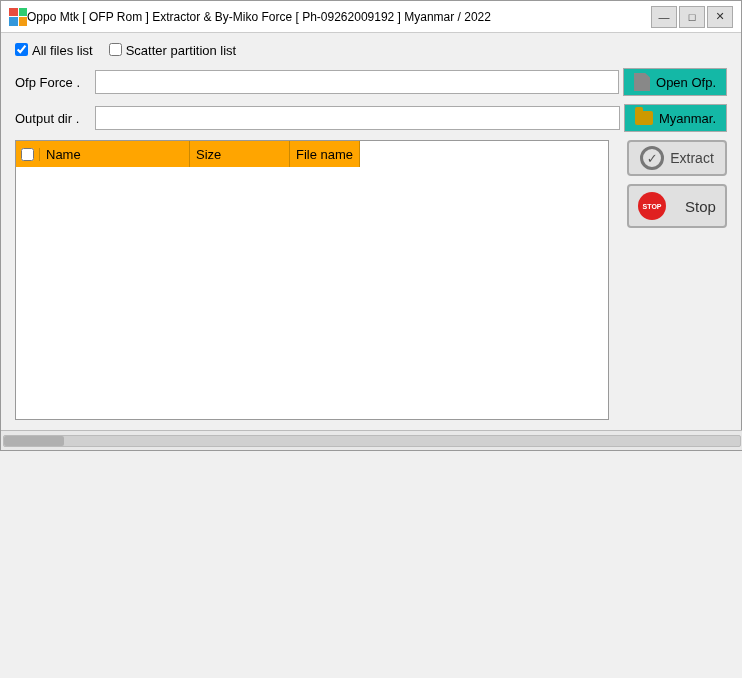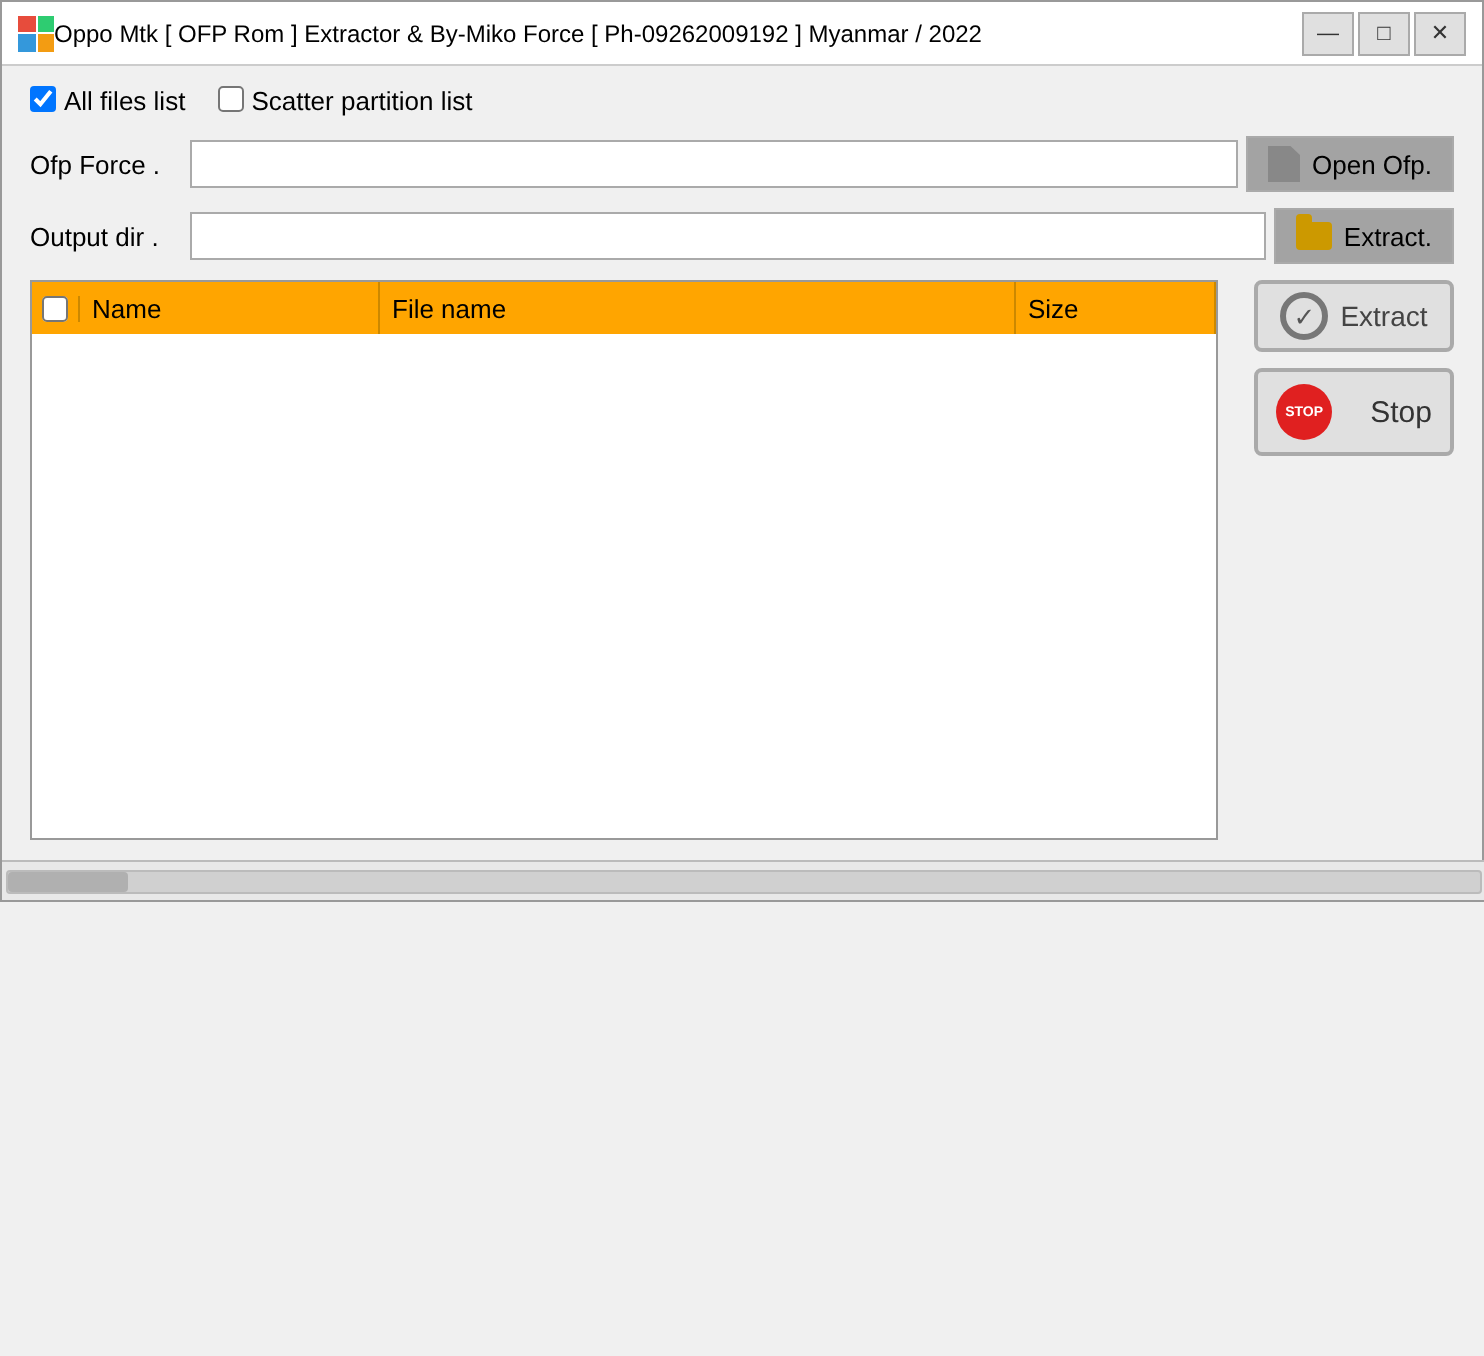--- a/index.html
+++ b/index.html
@@ -101,21 +101,21 @@
       background: #fff;
       font-size: 12px;
       padding: 0 4px;
       outline: none;
     }
 
     .btn-file {
       margin-left: 4px;
       height: 28px;
       padding: 0 10px;
-      background: #a3a3a3;
+      background: #14b8a6;
       border: 1px solid #aaa;
       cursor: pointer;
       display: flex;
       align-items: center;
       gap: 6px;
       font-size: 13px;
       white-space: nowrap;
     }
 
     .main-area {
@@ -123,21 +123,21 @@
       gap: 8px;
       margin-top: 6px;
     }
 
     .table-area {
       flex: 1;
       border: 1px solid #999;
       min-height: 280px;
       background: #fff;
       display: flex;
-      flex-direction: column;
+      flex-direction: row;
     }
 
     .table-header {
       display: flex;
       background: #FFA500;
       height: 26px;
       align-items: center;
     }
 
     .table-header-checkbox {
@@ -360,34 +360,34 @@
         <span class="file-icon"></span>
         <span>Open Ofp.</span>
       </button>
     </div>
 
     <div class="form-row">
       <span class="form-label">Output dir .</span>
       <input class="form-input" type="text" value="" style="">
       <button class="btn-file">
         <span class="folder-icon"></span>
-        <span>Extract.</span>
+        <span>Myanmar.</span>
       </button>
     </div>
 
     <div class="main-area">
 
       <div class="table-area">
         <div class="table-header">
           <div class="table-header-checkbox">
             <input type="checkbox" style="width: 13px; height: 13px;">
           </div>
           <div class="table-col col-name">Name</div>
+          <div class="table-col col-size">Size</div>
           <div class="table-col col-filename">File name</div>
-          <div class="table-col col-size">Size</div>
         </div>
         <div class="table-body"></div>
       </div>
 
       <div class="side-buttons">
 
         <button class="btn-extract">
           <span class="extract-circle">✓</span>
           <span>Extract</span>
         </button>

